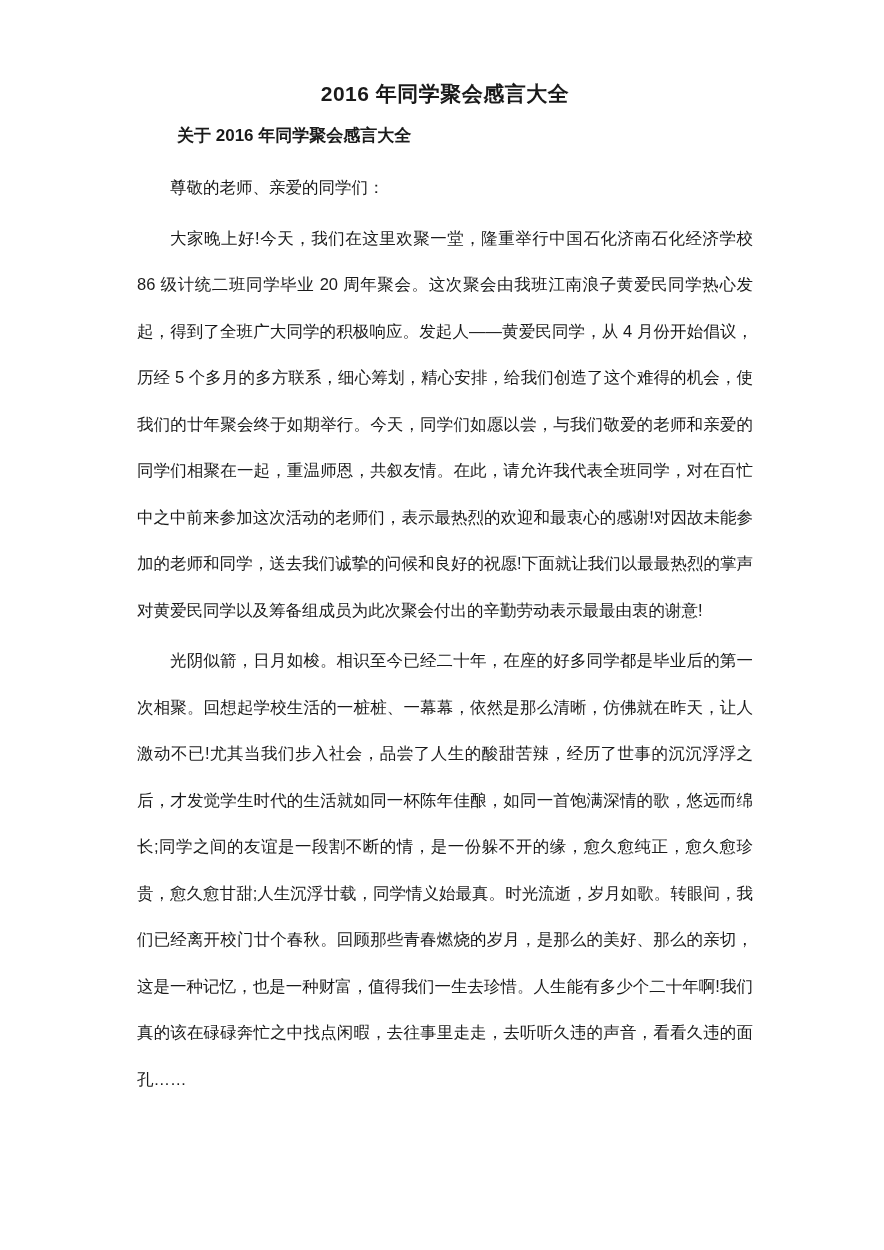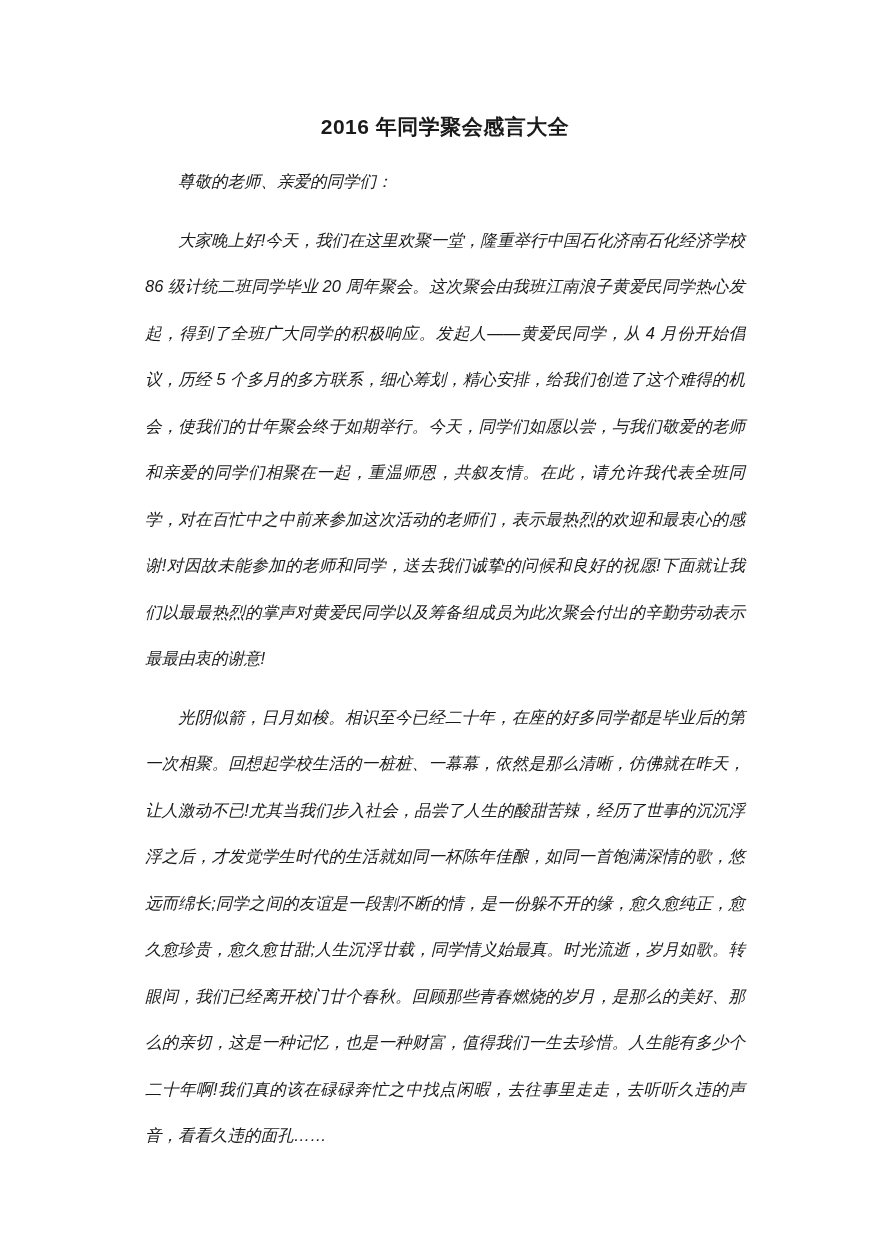--- a/index.html
+++ b/index.html
@@ -13,21 +13,21 @@
     color: #1a1a1a;
     font-family: "Liberation Sans", sans-serif;
     overflow: hidden;
   }
   .page {
     width: 624px;
     margin-left: 133px;
   }
   .doc-title {
     margin: 0;
-    padding-top: 113px;
+    padding-top: 80px;
     font-size: 21px;
     line-height: 28px;
     font-weight: 700;
     text-align: center;
     letter-spacing: 0.5px;
   }
   .doc-subtitle {
     margin: 16px 0 0 0;
     padding-left: 44px;
     font-size: 17px;
@@ -35,38 +35,38 @@
     font-weight: 700;
   }
   .doc-section-heading {
     margin: 21px 0 0 0;
     padding-left: 39px;
     font-size: 17px;
     line-height: 23px;
     font-weight: 700;
   }
   .body-para {
-    margin: 12px;
+    margin: 4px;
     font-size: 16.5px;
     line-height: 46.5px;
     text-align: justify;
     text-justify: inter-character;
     text-indent: 33px;
-    font-style: italic;
   }
   .body-para.first {
     margin-top: 17px;
   }
 </style>
 </head>
 <body>
 
 <div class="page">
   <h1 class="doc-title">2016 年同学聚会感言大全</h1>
 
+  <h2 class="doc-subtitle">关于 2016 年同学聚会感言大全</h2>
 
 
   <p class="body-para first">尊敬的老师、亲爱的同学们：</p>
 
   <p class="body-para">大家晚上好!今天，我们在这里欢聚一堂，隆重举行中国石化济南石化经济学校 86 级计统二班同学毕业 20 周年聚会。这次聚会由我班江南浪子黄爱民同学热心发起，得到了全班广大同学的积极响应。发起人——黄爱民同学，从 4 月份开始倡议，历经 5 个多月的多方联系，细心筹划，精心安排，给我们创造了这个难得的机会，使我们的廿年聚会终于如期举行。今天，同学们如愿以尝，与我们敬爱的老师和亲爱的同学们相聚在一起，重温师恩，共叙友情。在此，请允许我代表全班同学，对在百忙中之中前来参加这次活动的老师们，表示最热烈的欢迎和最衷心的感谢!对因故未能参加的老师和同学，送去我们诚挚的问候和良好的祝愿!下面就让我们以最最热烈的掌声对黄爱民同学以及筹备组成员为此次聚会付出的辛勤劳动表示最最由衷的谢意!</p>
 
   <p class="body-para">光阴似箭，日月如梭。相识至今已经二十年，在座的好多同学都是毕业后的第一次相聚。回想起学校生活的一桩桩、一幕幕，依然是那么清晰，仿佛就在昨天，让人激动不已!尤其当我们步入社会，品尝了人生的酸甜苦辣，经历了世事的沉沉浮浮之后，才发觉学生时代的生活就如同一杯陈年佳酿，如同一首饱满深情的歌，悠远而绵长;同学之间的友谊是一段割不断的情，是一份躲不开的缘，愈久愈纯正，愈久愈珍贵，愈久愈甘甜;人生沉浮廿载，同学情义始最真。时光流逝，岁月如歌。转眼间，我们已经离开校门廿个春秋。回顾那些青春燃烧的岁月，是那么的美好、那么的亲切，这是一种记忆，也是一种财富，值得我们一生去珍惜。人生能有多少个二十年啊!我们真的该在碌碌奔忙之中找点闲暇，去往事里走走，去听听久违的声音，看看久违的面孔……</p>
 </div>
 
 </body></html>

